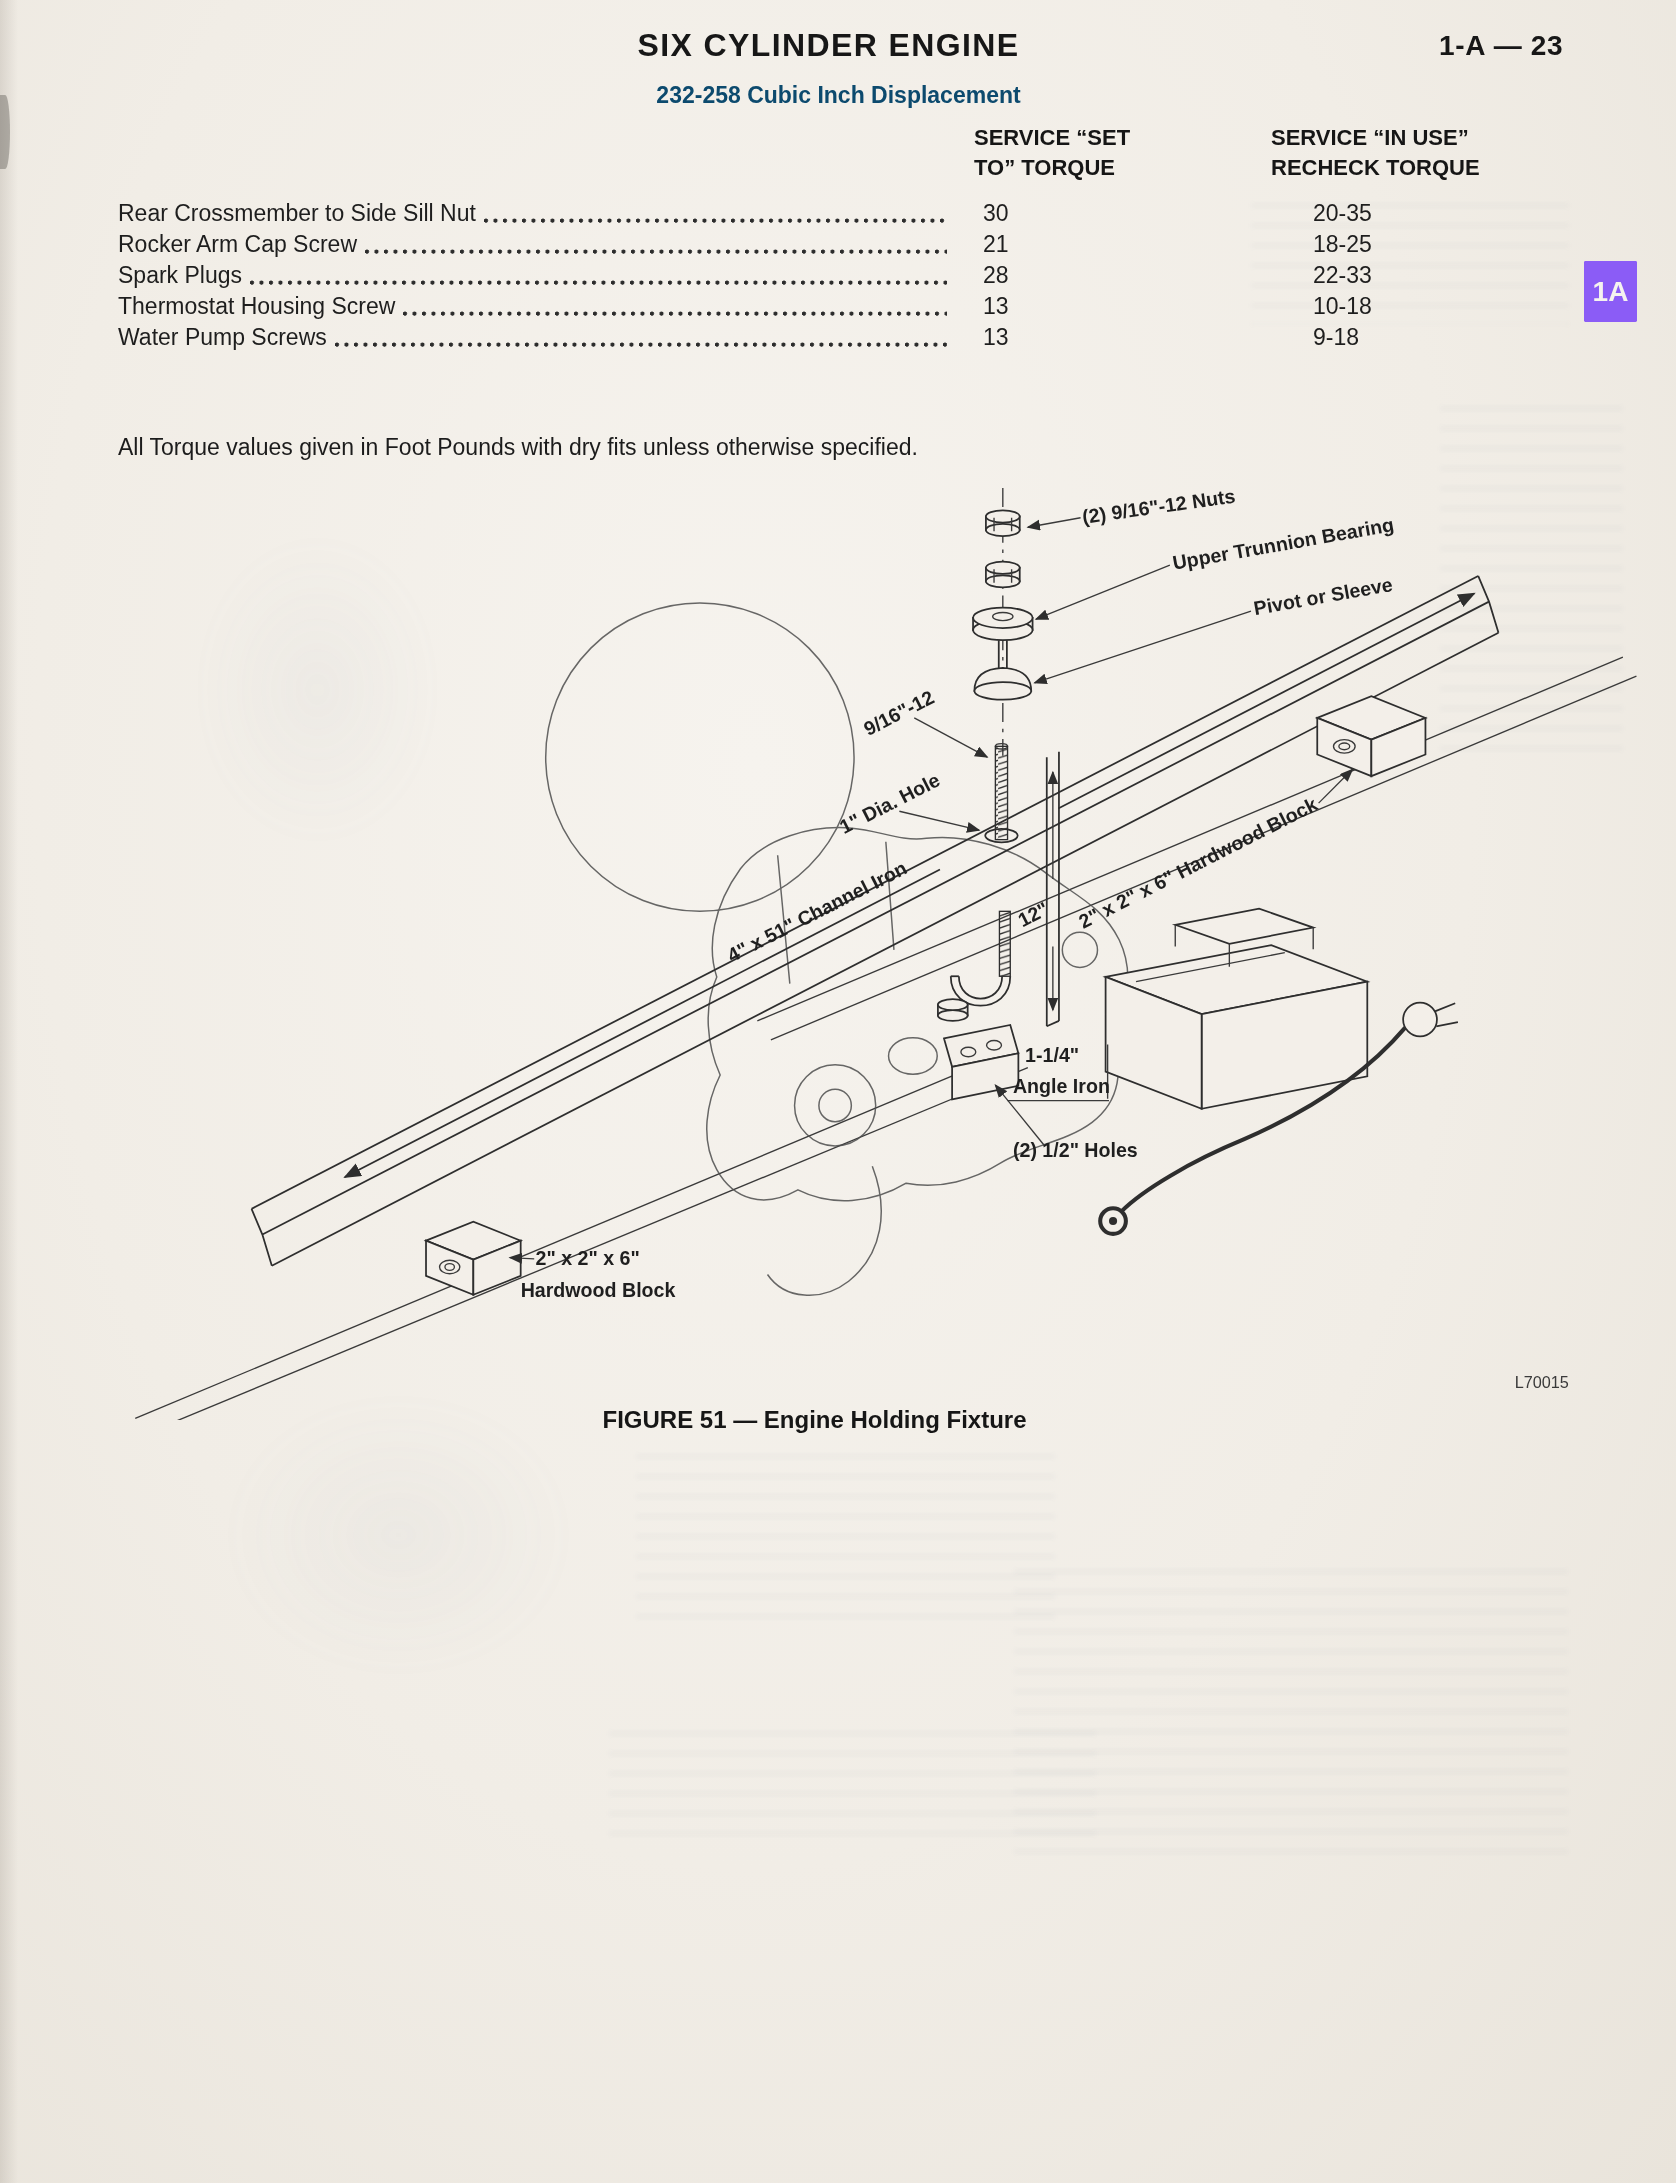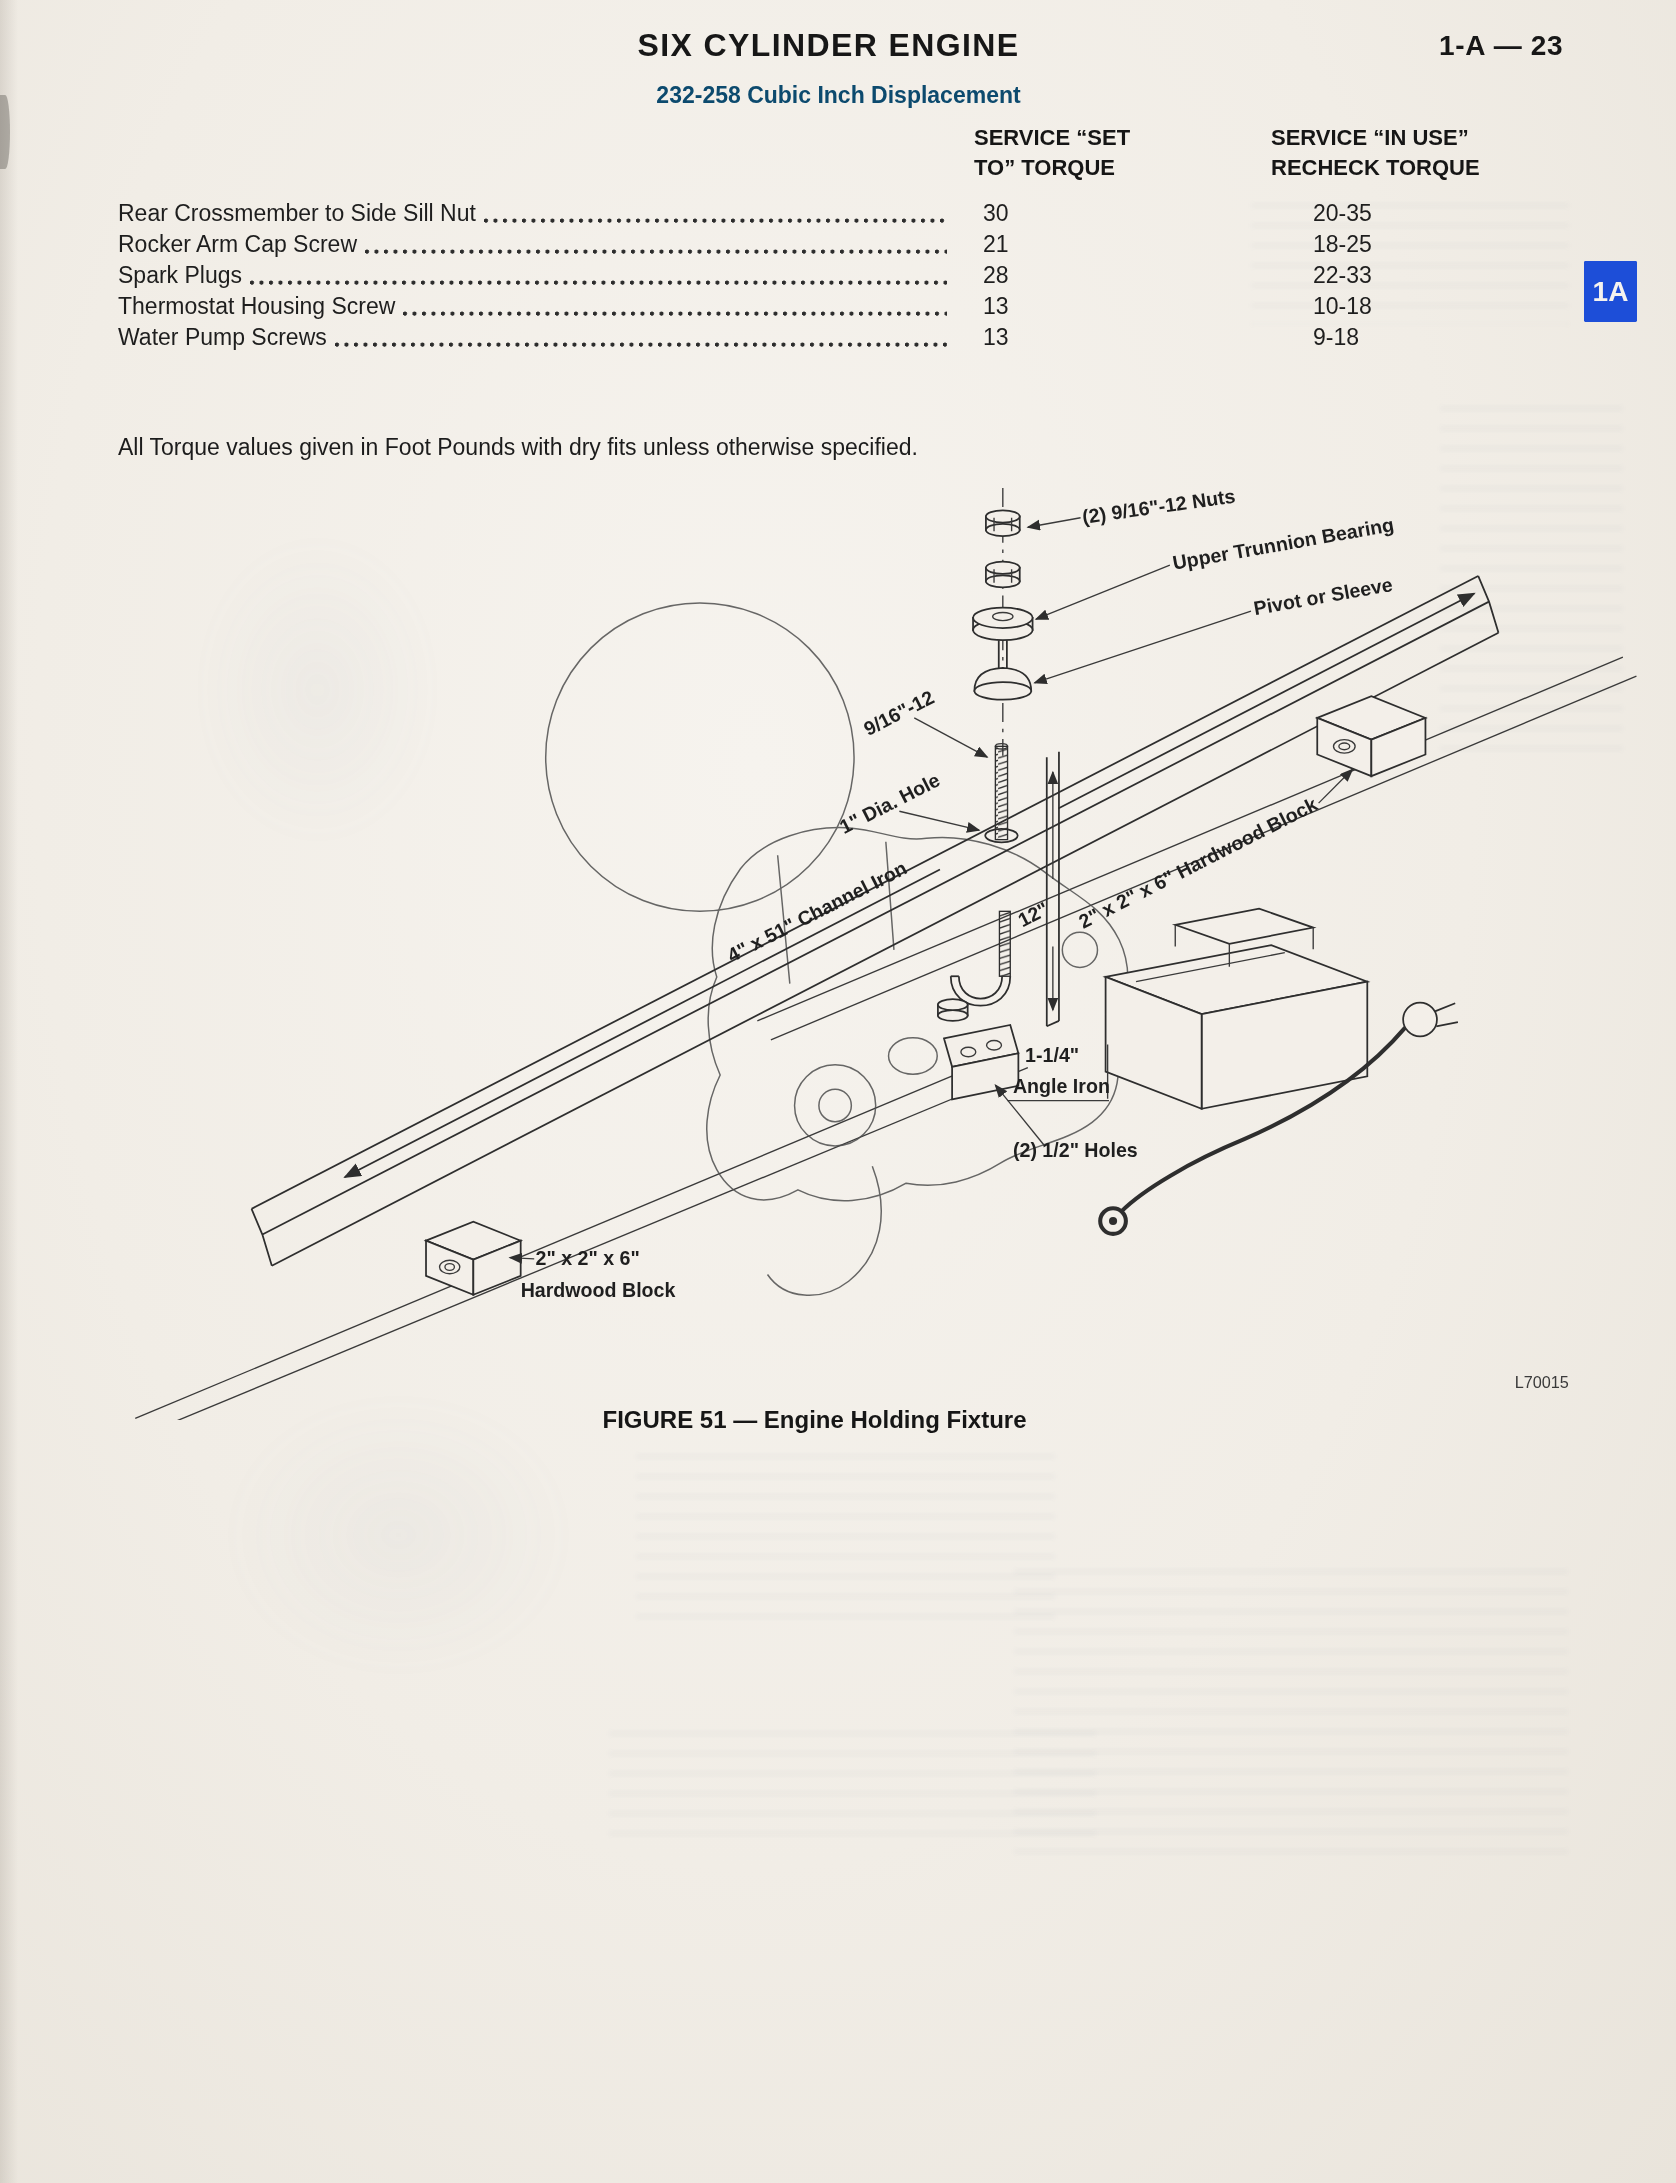--- a/index.html
+++ b/index.html
@@ -21,21 +21,21 @@
   .torque-rows{left:118px;top:200px;width:1482px;}
   .trow{display:grid;grid-template-columns:833px 298px 352px;height:31px;align-items:baseline;font-size:23px;gap:32px;}
   .trow .item-cell{display:flex;align-items:baseline;}
   .trow .item{white-space:nowrap;}
   .dots{flex:1;margin:0 4px 0 8px;height:24px;align-self:flex-end;
     background-image:radial-gradient(circle at 2px 17.6px,#2c2c2c 1.8px,transparent 2.4px);
     background-size:9.5px 24px;background-repeat:repeat-x;}
   .num{text-align:left;}
   .note{left:118px;top:423px;font-size:23px;color:#1c1c1c;margin-top:11px;}
   
-  .tab-1a{left:1584px;top:261px;width:53px;height:61px;background:#1d4ed8;color:#f5f3ef;
+  .tab-1a{left:1584px;top:261px;width:53px;height:61px;background:#8b5cf6;color:#f5f3ef;
     display:flex;align-items:center;justify-content:center;font-size:28px;font-weight:bold;border-radius:1.4px;}
   
   .figure-svg{left:0;top:473px;}
   .caption{left:0;top:1406px;width:1629px;text-align:center;font-size:24px;font-weight:bold;color:#161616;}
   svg .ln{stroke:#2e2e2e;stroke-width:2.6;fill:none;}
   svg .lnthin{stroke:#3a3a3a;stroke-width:2;fill:none;}
   svg .sketch{stroke:#4e4e4e;stroke-width:2.2;fill:none;opacity:.85;}
   svg .paperfill{fill:#f3efe9;stroke:#2e2e2e;stroke-width:2.6;}
   svg .dlabel{font-family:"Liberation Sans",sans-serif;font-size:29px;font-weight:bold;fill:#1f1f1f;}
   svg .dcode{font-family:"Liberation Sans",sans-serif;font-size:24px;fill:#3a3a3a;}

